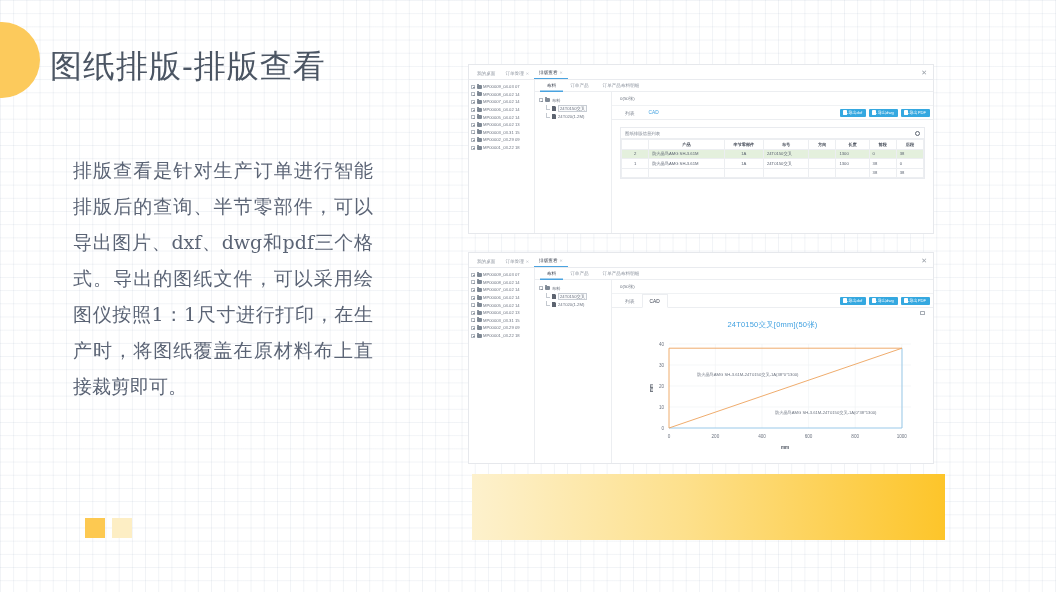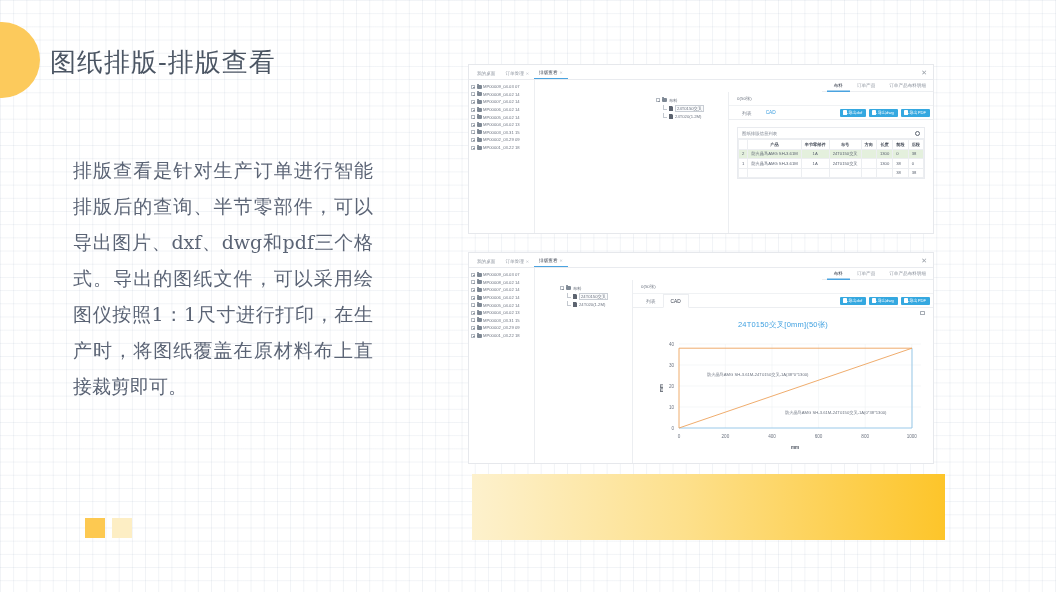--- a/index.html
+++ b/index.html
@@ -39,21 +39,21 @@
   }
   .deco-bar {
     position: absolute; left: 472px; top: 474px;
     width: 473px; height: 66px;
     background: linear-gradient(to right, #fdf1cd 0%, #fde08c 45%, #fdc52a 100%);
   }
 
   
   .page-title {
     position: absolute; left: 50px; top: 45px;
-    font-size: 26px; color: #4b5563; letter-spacing: 1px;
+    font-size: 32px; color: #4b5563; letter-spacing: 1px;
     font-family: "DejaVu Serif", "Liberation Serif", serif;
     white-space: nowrap;
   }
   .body-copy {
     position: absolute; left: 73px; top: 152px;
     width: 300px;
     font-size: 19px;
     line-height: 36px;
     color: #5b6475;
     font-family: "DejaVu Serif", "Liberation Serif", serif;
@@ -129,21 +129,21 @@
     background: #7e8894;
     border-radius: 0.5px 1px 1px 1px;
     position: relative;
   }
   .folder-ico::before {
     content: ""; position: absolute; left: 0; top: -1px;
     width: 2.2px; height: 1px; background: #7e8894; border-radius: 0.5px;
   }
 
   
-  .content-col { flex: 1; display: flex; flex-direction: column; align-items: flex-end; }
+  .content-col { flex: 1; display: flex; flex-direction: column; }
   .sub-tabbar {
     height: 12px;
     border-bottom: 1px solid #eceef1;
     display: flex; align-items: center;
     padding-left: 5px;
   }
   .sub-tab {
     font-size: 4.6px; color: #8a919c;
     padding: 0 7px; height: 12px;
     display: flex; align-items: center;

